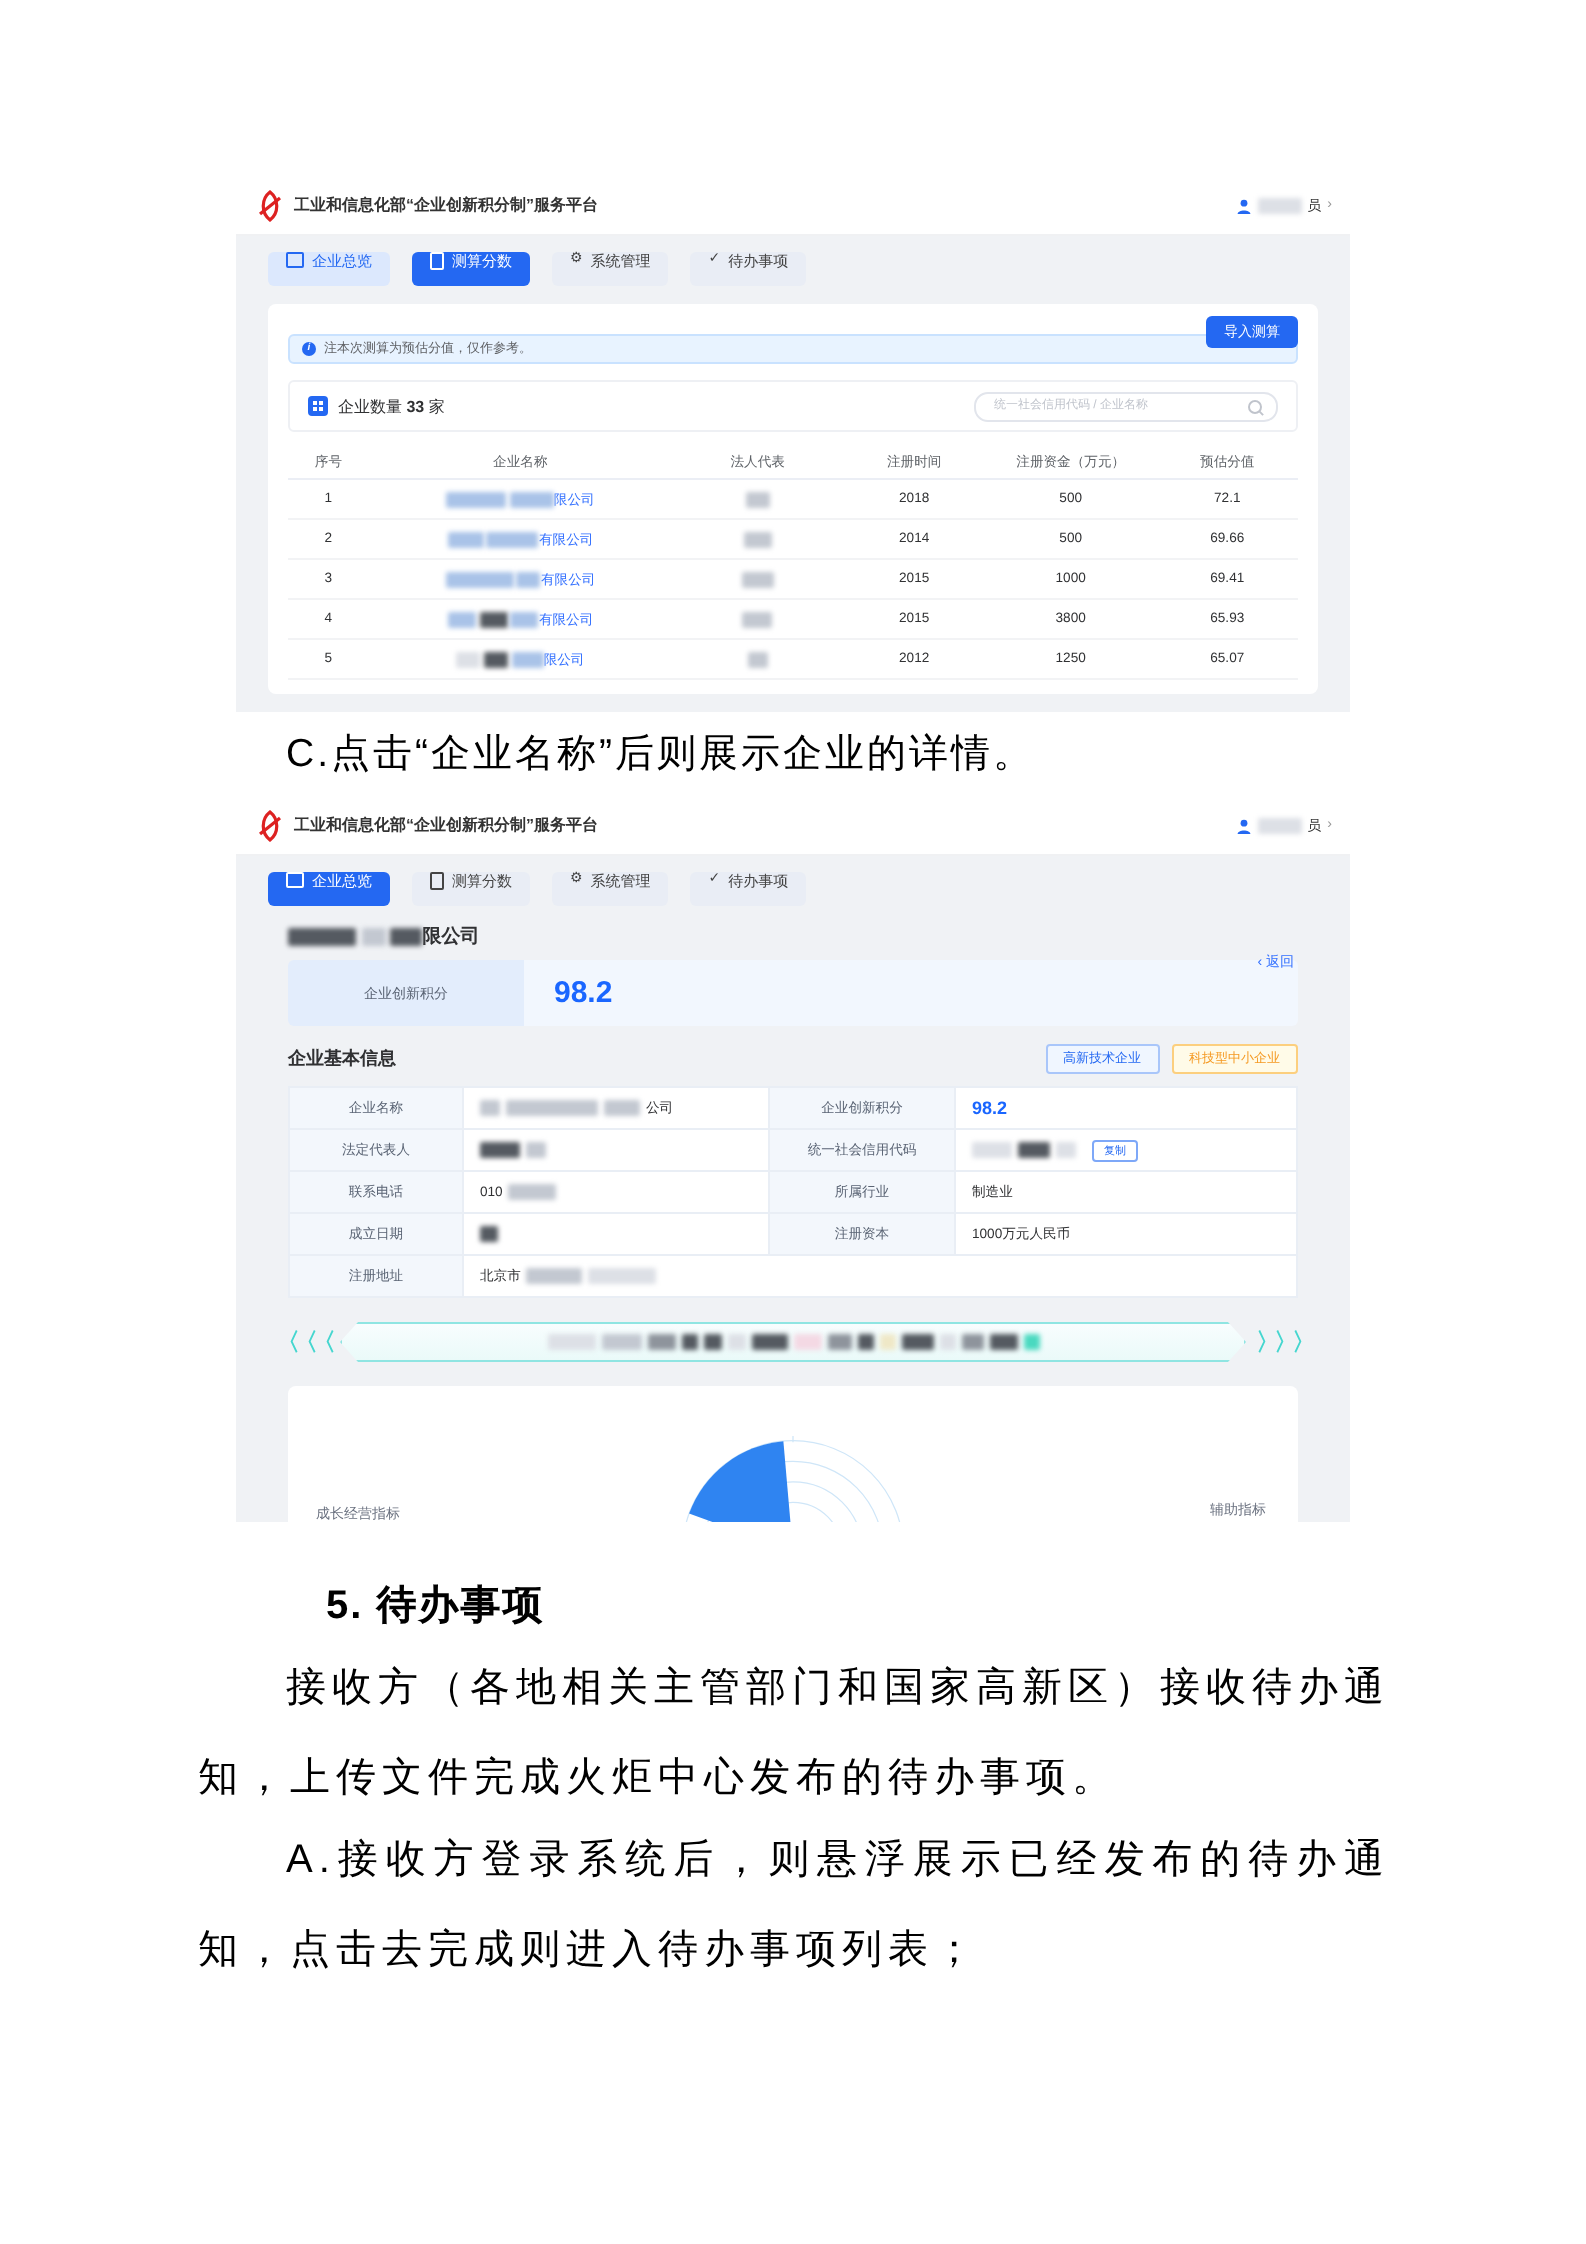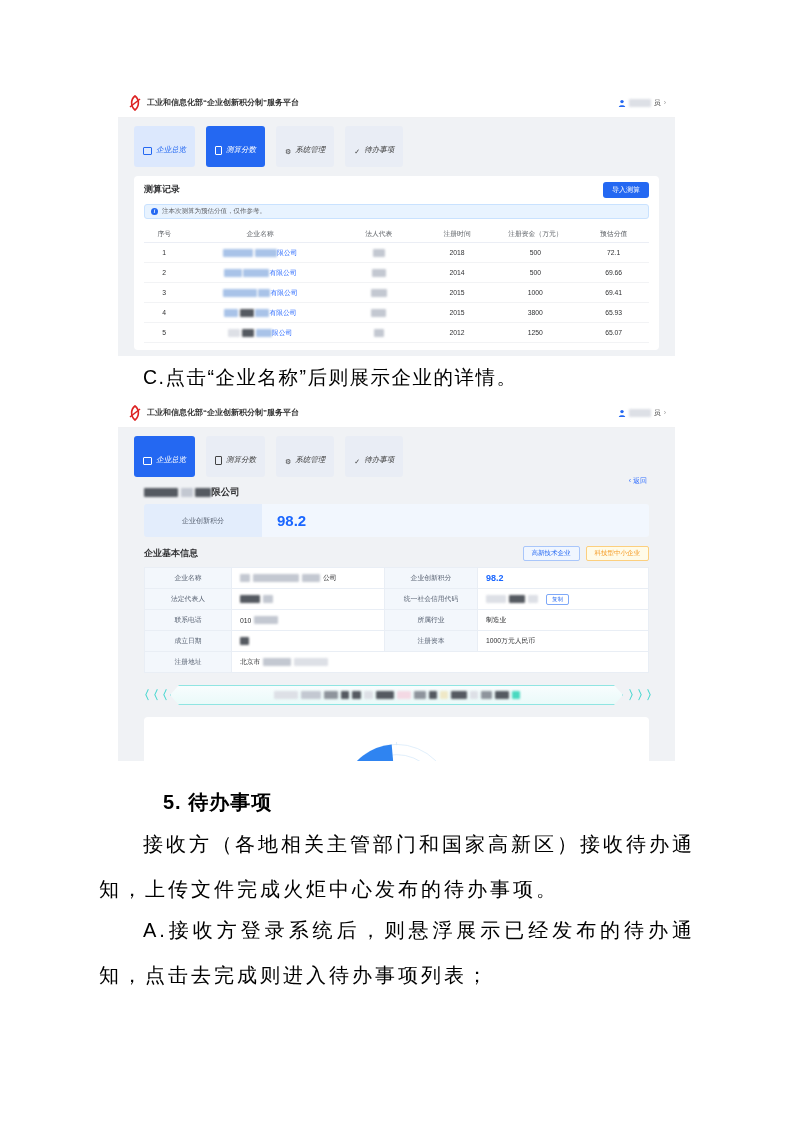--- a/index.html
+++ b/index.html
@@ -20,21 +20,21 @@
   .redact.b{background:#a9c3e8;}
   .redact.d{background:#555a61;}
   .redact.l{background:#dde0e6;}
   .redact.p{background:#f4d9e4;}
   .redact.t{background:#4ad9c0;}
   .redact.m{background:#8e949c;}
   .redact.c{background:#efe8c7;}
 
   .app-body{background:#f0f2f5;height:100%;padding:8px 16px 0;position:relative;box-sizing:border-box;}
   .tabs{display:flex;gap:11px;margin-bottom:9px;}
-  .tab{height:17px;padding:12px 9px;display:flex;align-items:flex-end;gap:4px;font-size:7.5px;border-radius:3px;background:#e9edf5;color:#444;cursor:pointer;font-style:italic;}
+  .tab{height:17px;padding:0 9px;display:flex;align-items:flex-start;gap:4px;font-size:7.5px;border-radius:3px;background:#e9edf5;color:#444;cursor:pointer;}
   .tab.hl{background:#dce8fd;color:#2468f2;}
   .tab.active{background:#2468f2;color:#fff;}
   .ti{width:7px;height:6px;border:1px solid currentColor;border-radius:1px;display:inline-block;}
   .ti.doc{height:7px;width:5px;}
   .ti-g{font-size:7px;line-height:1;border:none;width:auto;height:auto;}
 
   .card{background:#fff;border-radius:4px;padding:7px 10px;position:relative;}
   .card-title{font-size:9px;font-weight:bold;color:#303133;}
   .btn-primary{position:absolute;right:10px;top:6px;background:#2468f2;color:#fff;font-size:7px;padding:3px 9px;border-radius:3px;border:none;cursor:pointer;}
   .alert{margin-top:8px;background:#e8f3ff;border:1px solid #c9e2ff;border-radius:3px;height:13px;display:flex;align-items:center;gap:4px;padding:0 6px;font-size:6.5px;color:#606266;}
@@ -133,25 +133,40 @@
             <span class="ti-g">⚙</span>
             <span>系统管理</span>
           </div>
         <div class="tab">
             <span class="ti-g">✓</span>
             <span>待办事项</span>
           </div>
       </div>
 
       <div class="card">
-        <div class="card-title">测算记录</div>
         <button class="btn-primary">导入测算</button>
         <div class="alert">
           <span class="info-icon">i</span>
           <span>注本次测算为预估分值，仅作参考。</span>
+        </div>
+        <div class="panel">
+          <svg width="10" height="10" viewBox="0 0 10 10">
+            <rect x="0" y="0" width="10" height="10" rx="2" fill="#2468f2"></rect>
+            <rect x="2.5" y="2.5" width="2" height="2" fill="#fff"></rect>
+              <rect x="5.5" y="2.5" width="2" height="2" fill="#fff"></rect>
+            <rect x="2.5" y="5.5" width="2" height="2" fill="#fff"></rect>
+              <rect x="5.5" y="5.5" width="2" height="2" fill="#fff"></rect>
+          </svg>
+          <span class="count-text">
+            <span>企业数量</span> <b>33</b> <span>家</span>
+          </span>
+          <div class="search">
+            <input type="text" placeholder="统一社会信用代码 / 企业名称" style="">
+            <span class="search-icon"></span>
+          </div>
         </div>
 
         <table class="rec">
           <thead>
             <tr>
               <th style="width:8%">序号</th>
               <th style="width:30%">企业名称</th>
               <th style="width:17%">法人代表</th>
               <th style="width:14%">注册时间</th>
               <th style="width:17%">注册资金（万元）</th>

